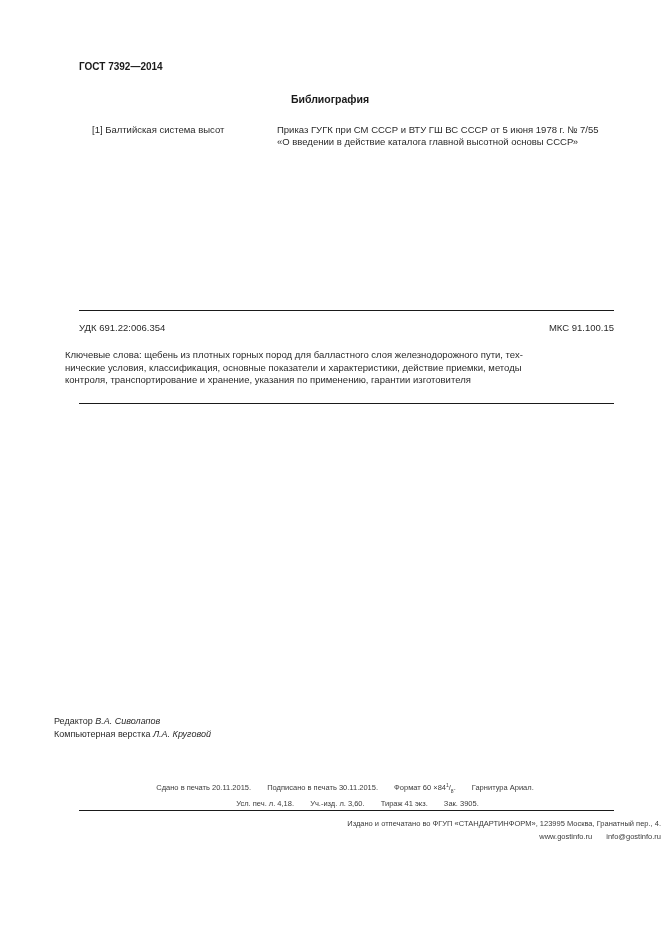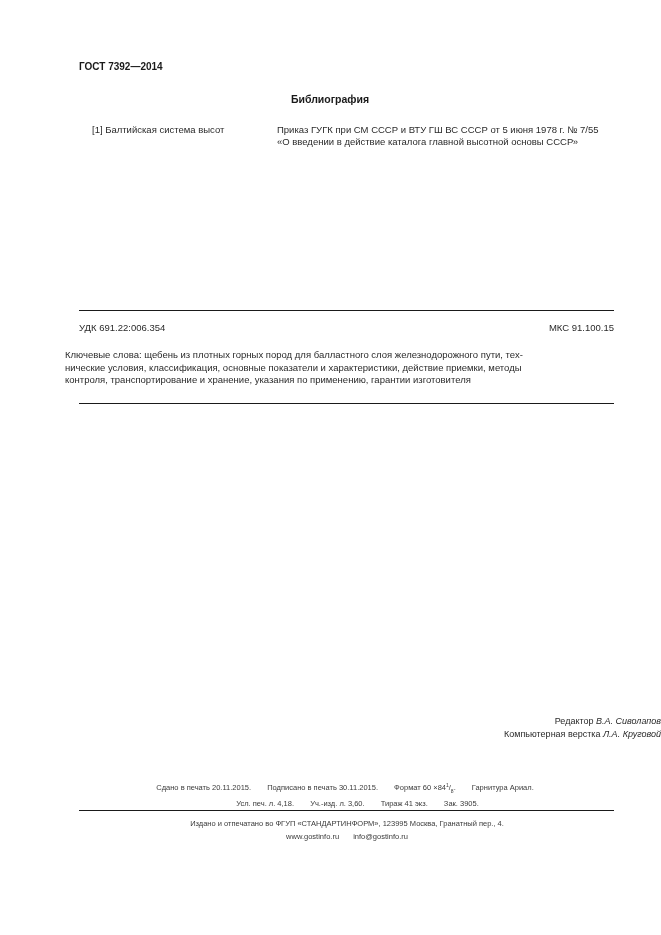--- a/index.html
+++ b/index.html
@@ -49,37 +49,37 @@
       font-size: 9.5px; color: #2a2a2a;
     }
     .keywords {
       left: 65px; top: 349px; width: 536px;
       font-size: 9.5px; line-height: 12.5px; color: #2a2a2a;
       text-align: justify;
     }
     .keywords div { white-space: nowrap; }
     .credits {
       left: 0; width: 661px; top: 715px;
-      text-align: right; padding-left: 54px; box-sizing: border-box;
+      text-align: left; padding-left: 54px; box-sizing: border-box;
       font-size: 9px; line-height: 13px; color: #2a2a2a;
     }
     .credits .name { font-style: italic; }
     .print-info {
       left: 0; width: 661px; top: 778px;
       text-align: center;
       font-size: 7.5px; line-height: 13px; color: #3a3a3a;
     }
     .print-info .row1 { padding-left: 29px; }
     .print-info .row2 { padding-left: 54px; }
     .print-info span.gap { display: inline-block; width: 14px; }
     .print-info sup { font-size: 5px; }
     .print-info sub { font-size: 5px; }
     .publisher {
       left: 0; width: 661px; top: 817px;
-      text-align: center; padding-left: 33px; box-sizing: border-box;
+      text-align: right; padding-left: 33px; box-sizing: border-box;
       font-size: 7.5px; line-height: 13px; color: #3a3a3a;
     }
     .publisher .gap { display: inline-block; width: 12px; }
   </style>
 </head>
 <body>
 
 <div class="abs doc-code">ГОСТ 7392—2014</div>
 
 <div class="abs biblio-title">Библиография</div>

